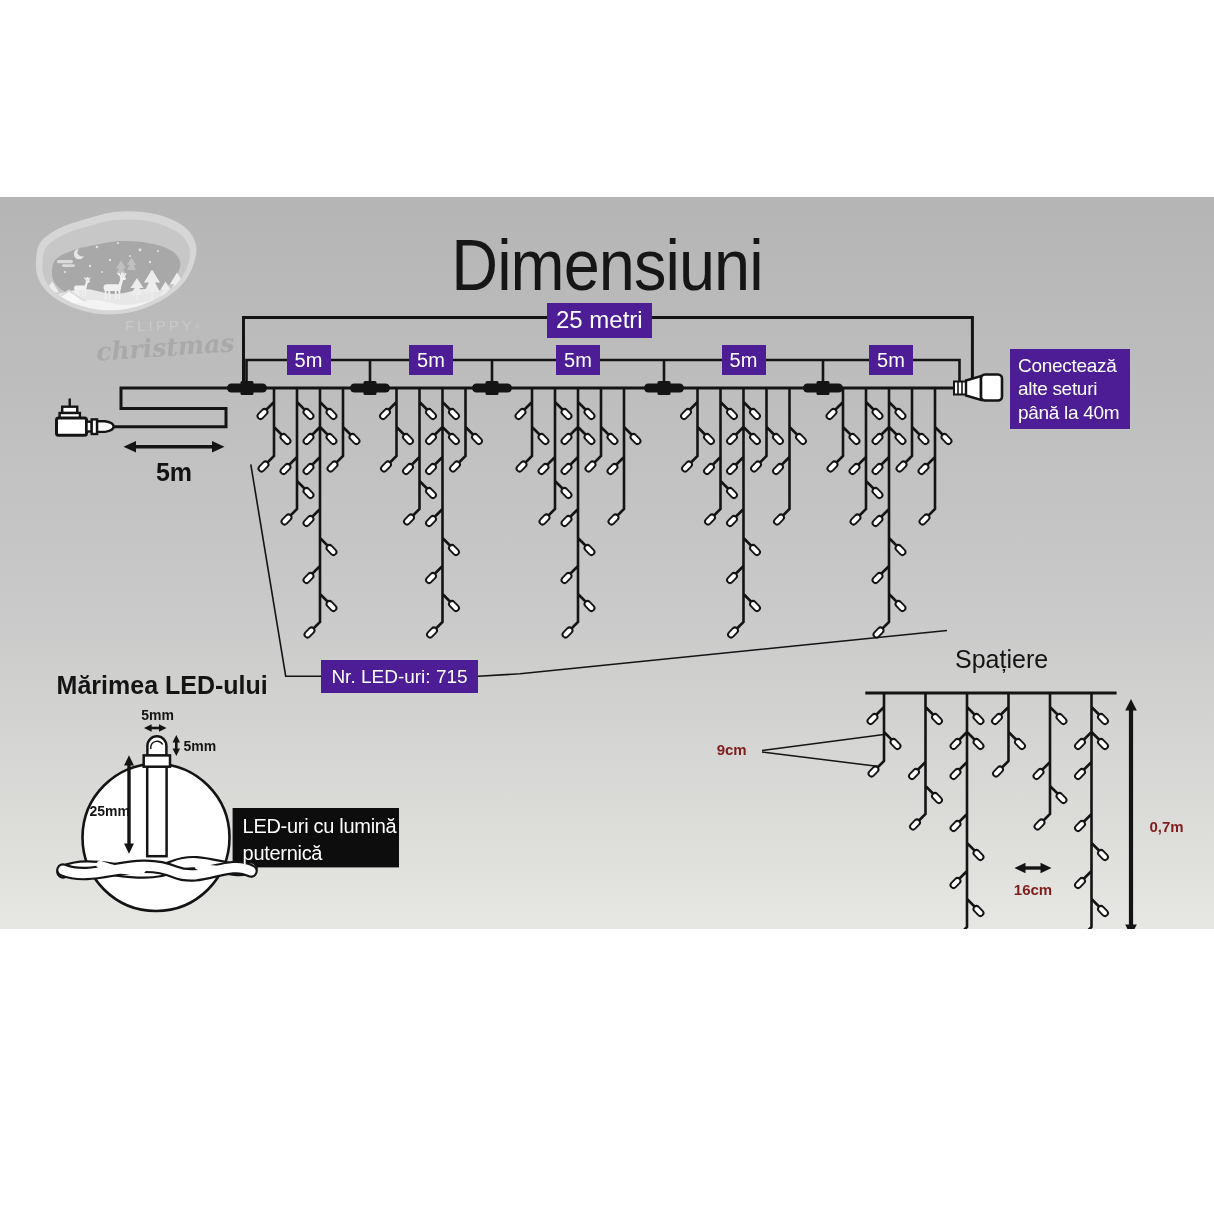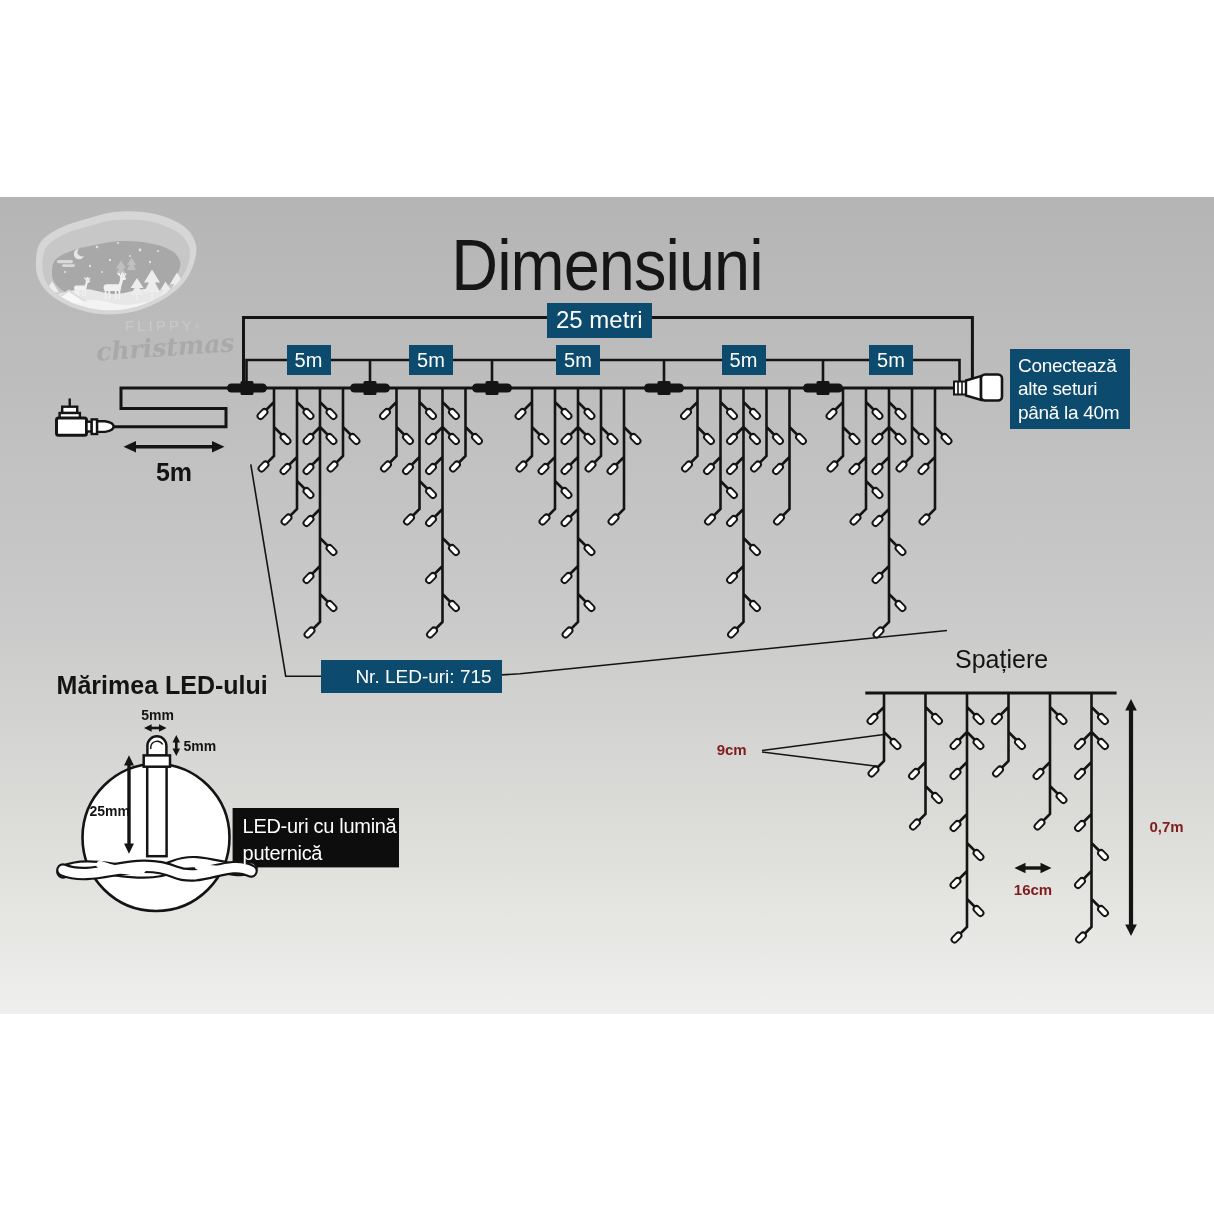--- a/index.html
+++ b/index.html
@@ -1,24 +1,24 @@
 <!DOCTYPE html>
 <html><head>
 <meta charset="utf-8">
 <style>
   html,body{margin:0;padding:0;background:#fff;}
-  #stage{position:relative;width:1214px;height:1214px;background:#ffffff;overflow:hidden;
+  #stage{position:relative;width:1214px;height:929px;background:#ffffff;overflow:hidden;
          font-family:"Liberation Sans","DejaVu Sans",sans-serif;color:#121212;}
   .band{position:absolute;left:0;top:197px;width:1214px;height:817px;
         background:linear-gradient(180deg,#b5b5b5 0%,#bdbdbd 22%,#c9c9c9 50%,#ddddda 78%,#efefed 100%);}
   #art{position:absolute;left:0;top:0;width:1214px;height:1214px;}
   .lbl{position:absolute;white-space:pre;}
   .title{font-size:72px;letter-spacing:-1px;transform:scaleX(.90);transform-origin:50% 50%;
          width:100%;text-align:center;color:#161616;}
-  .blackbox{position:absolute;background:#0c4a6e;color:#ffffff;display:flex;
+  .blackbox{position:absolute;background:#4c1d95;color:#ffffff;display:flex;
             align-items:center;justify-content:center;}
   .boxtext-left{align-items:flex-start;flex-direction:column;justify-content:center;}
   .h2{font-size:25px;color:#141414;}
   .small-b{font-size:14px;font-weight:bold;color:#131313;}
   .mid-b{font-size:15px;font-weight:bold;color:#7f1d1d;}
   .seg-label{width:44px;height:30px;top:345px;font-size:20px;}
   .foot{width:100%;text-align:center;font-size:25px;letter-spacing:0.2px;color:#181818;}
   .flippy{font-size:15px;letter-spacing:3px;color:#c9c9c9;}
   .flippy .reg{font-size:7px;letter-spacing:0;vertical-align:2px;}
   .script{font-size:25px;color:#a9a9a9;font-family:"DejaVu Serif","Liberation Serif",serif;
@@ -417,21 +417,21 @@
   <div class="blackbox seg-label" style="left:869px;">
       <span>5m</span>
     </div>
 
   <div class="blackbox boxtext-left" style="left:1010px;top:349px;width:112px;height:80px;font-size:19px;line-height:23.5px;letter-spacing:-0.3px;padding-left:8px;">
     <div>Conectează</div>
     <div>alte seturi</div>
     <div>până la 40m</div>
   </div>
 
-  <div class="blackbox" style="left:321px;top:660px;width:157px;height:33px;font-size:19px;padding-left:24px;">
+  <div class="blackbox" style="left:321px;top:660px;width:157px;height:33px;font-size:19px;">
     <span>Nr. LED-uri: 715</span>
     </div>
 
   <div class="lbl" style="left:146px;top:458px;font-size:25px;font-weight:bold;width:56px;text-align:center;">5m</div>
 
   <div class="lbl h2" style="left:56.6px;top:671px;font-weight:bold;">Mărimea LED-ului</div>
 
   <div class="lbl small-b" style="left:141px;top:707px;width:33px;text-align:center;">5mm</div>
   <div class="lbl small-b" style="left:183.5px;top:738px;">5mm</div>
   <div class="lbl small-b" style="left:89.5px;top:803px;text-align:center;">25mm</div>

